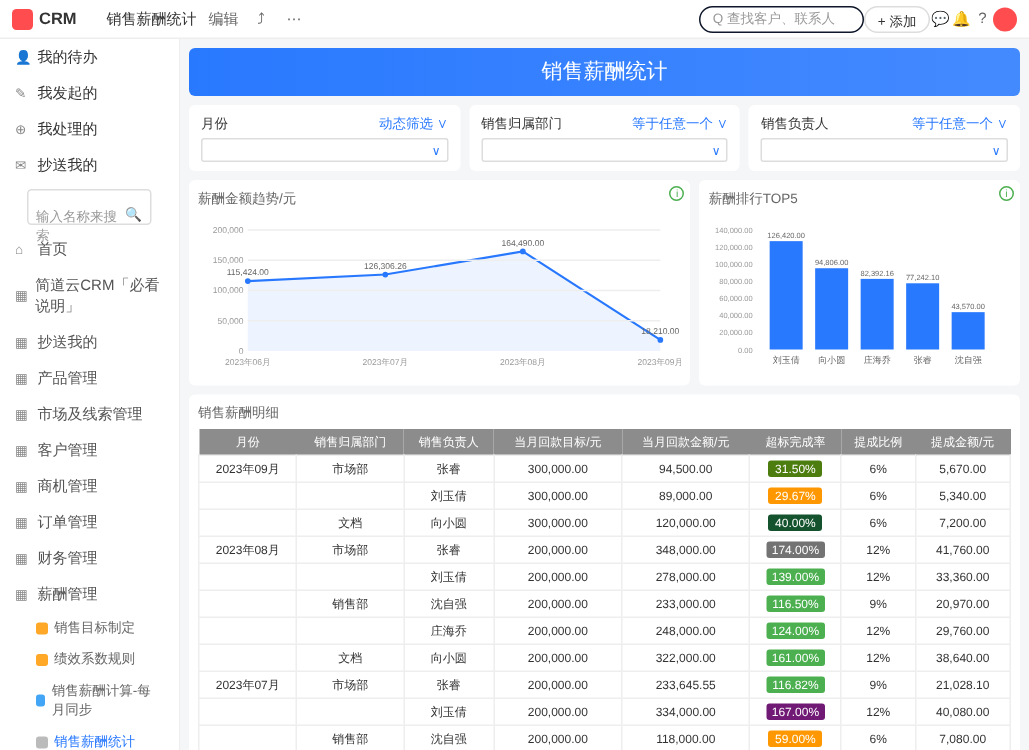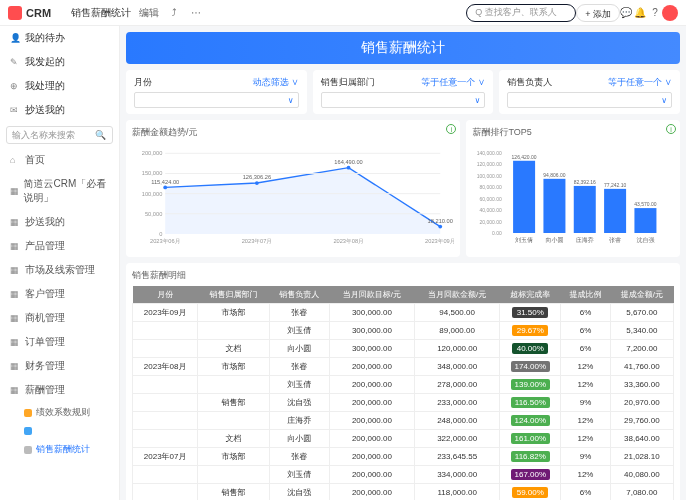--- a/index.html
+++ b/index.html
@@ -12,21 +12,21 @@
 .spacer{flex:1}
 .search{width:110px;height:18px;border:1px solid #0f172a;border-radius:9px;padding:0 8px;font-size:9px;color:#999;display:flex;align-items:center;gap:3px}
 .addbtn{height:18px;padding:0 8px;border:1px solid #ddd;border-radius:9px;font-size:9px;display:flex;align-items:flex-end;gap:2px}
 .ticon{width:14px;height:14px;display:flex;align-items:center;justify-content:center;font-size:10px;color:#666}
 .avatar{width:16px;height:16px;border-radius:50%;background:#ff4d4f}
 .main{display:flex;height:474px}
 .side{width:120px;background:#fff;border-right:1px solid #eee;overflow-y:auto;font-size:10px}
 .sitem{padding:5px 10px;display:flex;align-items:center;gap:5px;cursor:pointer;color:#555}
 .sitem.bold{font-weight:500;color:#333}
 .sitem .ic{width:10px;font-size:9px;color:#888}
-.sinput{margin:4px 6px;height:18px;border:1px solid #ddd;border-radius:3px;padding:0 5px;font-size:9px;color:#999;display:flex;align-items:center}
+.sinput{margin:4px 18px;height:18px;border:1px solid #ddd;border-radius:3px;padding:11px 5px;font-size:9px;color:#999;display:flex;align-items:flex-start}
 .ssub{padding:4px 10px 4px 24px;font-size:9px;color:#666;display:flex;align-items:center;gap:4px}
 .ssub.active{color:#2979ff}
 .ssub .dot{width:8px;height:8px;border-radius:2px;background:#ffa726}
 .ssub .dot.b{background:#42a5f5}
 .ssub .dot.g{background:#bbb}
 .content{flex:1;padding:6px;overflow-y:auto}
 .banner{height:32px;background:linear-gradient(90deg,#2979ff,#448aff);border-radius:4px;display:flex;align-items:center;justify-content:center;color:#fff;font-size:14px;font-weight:500;margin-bottom:6px}
 .filters{display:flex;gap:6px;margin-bottom:6px}
 .fcard{flex:1;background:#fff;border-radius:4px;padding:6px 8px}
 .fhead{display:flex;justify-content:space-between;font-size:9px;margin-bottom:3px}
@@ -133,24 +133,29 @@
           <span>财务管理</span>
         </div>
         <div class="sitem">
           <span class="ic">▦</span>
           <span>薪酬管理</span>
         </div>
       </div>
   <div id="side-sub">
         <div class="ssub ">
           <span class="dot o"></span>
+          <span>销售目标制定</span>
+        </div>
+        <div class="ssub ">
+          <span class="dot o"></span>
           <span>绩效系数规则</span>
         </div>
         <div class="ssub ">
           <span class="dot b"></span>
+          <span>销售薪酬计算-每月同步</span>
         </div>
         <div class="ssub active">
           <span class="dot g"></span>
           <span>销售薪酬统计</span>
         </div>
       </div>
  </div>
  <div class="content">
   <div class="banner">销售薪酬统计</div>
   <div class="filters" id="filters">
@@ -249,21 +254,21 @@
               <th>超标完成率</th>
               <th>提成比例</th>
               <th>提成金额/元</th>
             </tr>
             <tr>
               <td>2023年09月</td>
               <td>市场部</td>
               <td>张睿</td>
               <td>300,000.00</td>
               <td>94,500.00</td>
-              <td><span class="tag" style="background:#404040">31.50%</span></td>
+              <td><span class="tag" style="background:#4d7c0f">31.50%</span></td>
               <td>6%</td>
               <td>5,670.00</td>
             </tr>
             <tr>
               <td></td>
               <td></td>
               <td>刘玉倩</td>
               <td>300,000.00</td>
               <td>89,000.00</td>
               <td><span class="tag" style="background:#ff9800">29.67%</span></td>

